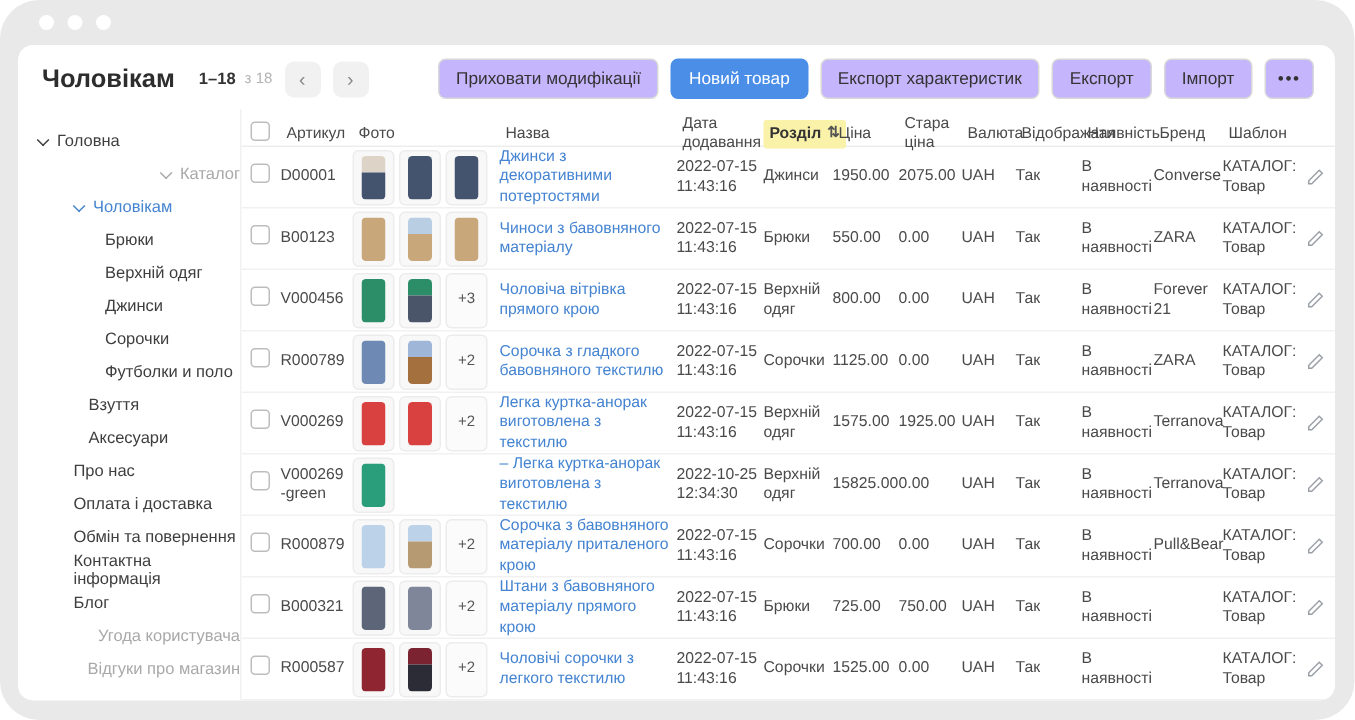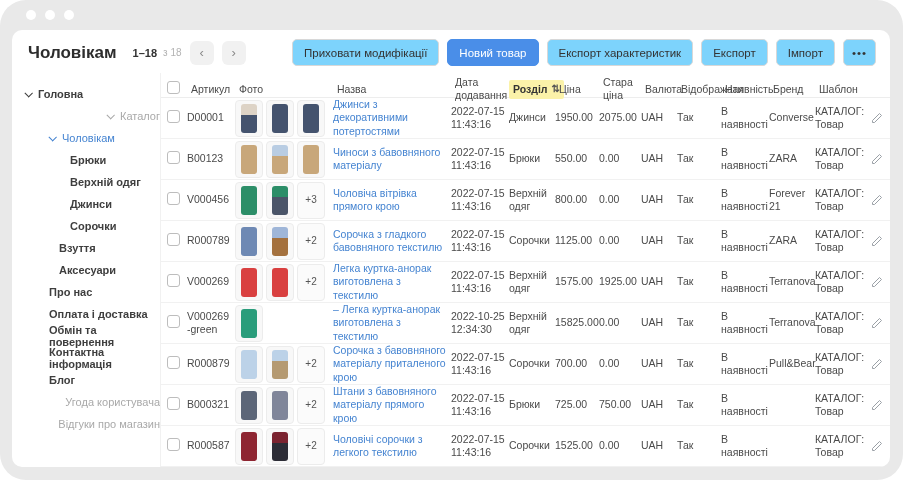--- a/index.html
+++ b/index.html
@@ -13,34 +13,34 @@
 
   
   .card-head { display:flex; align-items:center; padding:9px 14px 7px 16px; }
   .page-title { font-size:17px; font-weight:bold; color:#2d2d2d; }
   .pager { display:flex; align-items:center; margin-left:16px; gap:6px; }
   .pager .range { font-size:11px; font-weight:bold; color:#333; }
   .pager .total { font-size:10px; color:#b3b3b3; }
   .pg-btn { width:24px; height:24px; border-radius:6px; background:#f1f1f1; border:none;
     color:#8a8a8a; font-size:13px; line-height:22px; text-align:center; cursor:pointer; margin-left:2px;}
   .head-actions { margin-left:auto; display:flex; gap:8px; align-items:center; }
-  .btn { height:27px; padding:0 11px; font-size:11.5px; color:#333; background:#7dd3fc;
+  .btn { height:27px; padding:0 11px; font-size:11.5px; color:#333; background:#c4b5fd;
     border:1px solid #d8d8d8; border-radius:5px; cursor:pointer; white-space:nowrap;
     font-family:"Liberation Sans", sans-serif;}
   .btn.primary { background:#4a8ee8; border-color:#4a8ee8; color:#fff; }
   .btn.more { padding:0 8px; letter-spacing:1px; }
 
   
   .content { display:flex; height:100%; }
   .sidebar { width:148px; flex:none; padding:10px 0 0 6px; }
   .side-item { display:flex; align-items:center; height:22px; font-size:11px; cursor:pointer; }
   .side-item .chev { width:6px; height:6px; border-right:1.4px solid currentColor;
     border-bottom:1.4px solid currentColor; transform:rotate(45deg) translateY(-1px);
     margin-right:7px; flex:none; }
-  .c-default { color:#3e3e3e;font-weight:bold; } .c-muted { color:#a9a9a9;justify-content:flex-end; } .c-active { color:#4584d1; }
+  .c-default { color:#3e3e3e; } .c-muted { color:#a9a9a9;justify-content:flex-end; } .c-active { color:#4584d1; }
 
   .table-area { flex:1; border-left:1px solid #f1f1f1; overflow:hidden; }
   .trow { display:grid; align-items:center;
     grid-template-columns:26px 48px 98px 118px 58px 46px 44px 42px 36px 44px 48px 46px 56px 32px; }
   .thead { height:25px; border-bottom:1px solid #ededed; }
   .th { font-size:10px; color:#9e9e9e; }
   .th-in { display:inline-flex; align-items:center; gap:4px; padding:3px 4px; border-radius:2px; }
   .th-in.hl { background:#fbf2a9; color:#333; font-weight:bold; }
   .sort { font-size:10px; color:#555; cursor:pointer; }
   .tbody-row { height:41px; border-bottom:1px solid #f1f1f1; }
@@ -113,20 +113,24 @@
     <span>Верхній одяг</span>
   </div>
           <div class="side-item c-default" style="padding-left: 52px;">
 
     <span>Джинси</span>
   </div>
           <div class="side-item c-default" style="padding-left: 52px;">
 
     <span>Сорочки</span>
   </div>
+          <div class="side-item c-default" style="padding-left: 52px;">
+
+    <span>Футболки и поло</span>
+  </div>
           <div class="side-item c-default" style="padding-left: 41px;">
 
     <span>Взуття</span>
   </div>
           <div class="side-item c-default" style="padding-left: 41px;">
 
     <span>Аксесуари</span>
   </div>
           <div class="side-item c-default" style="padding-left: 31px;">
 

